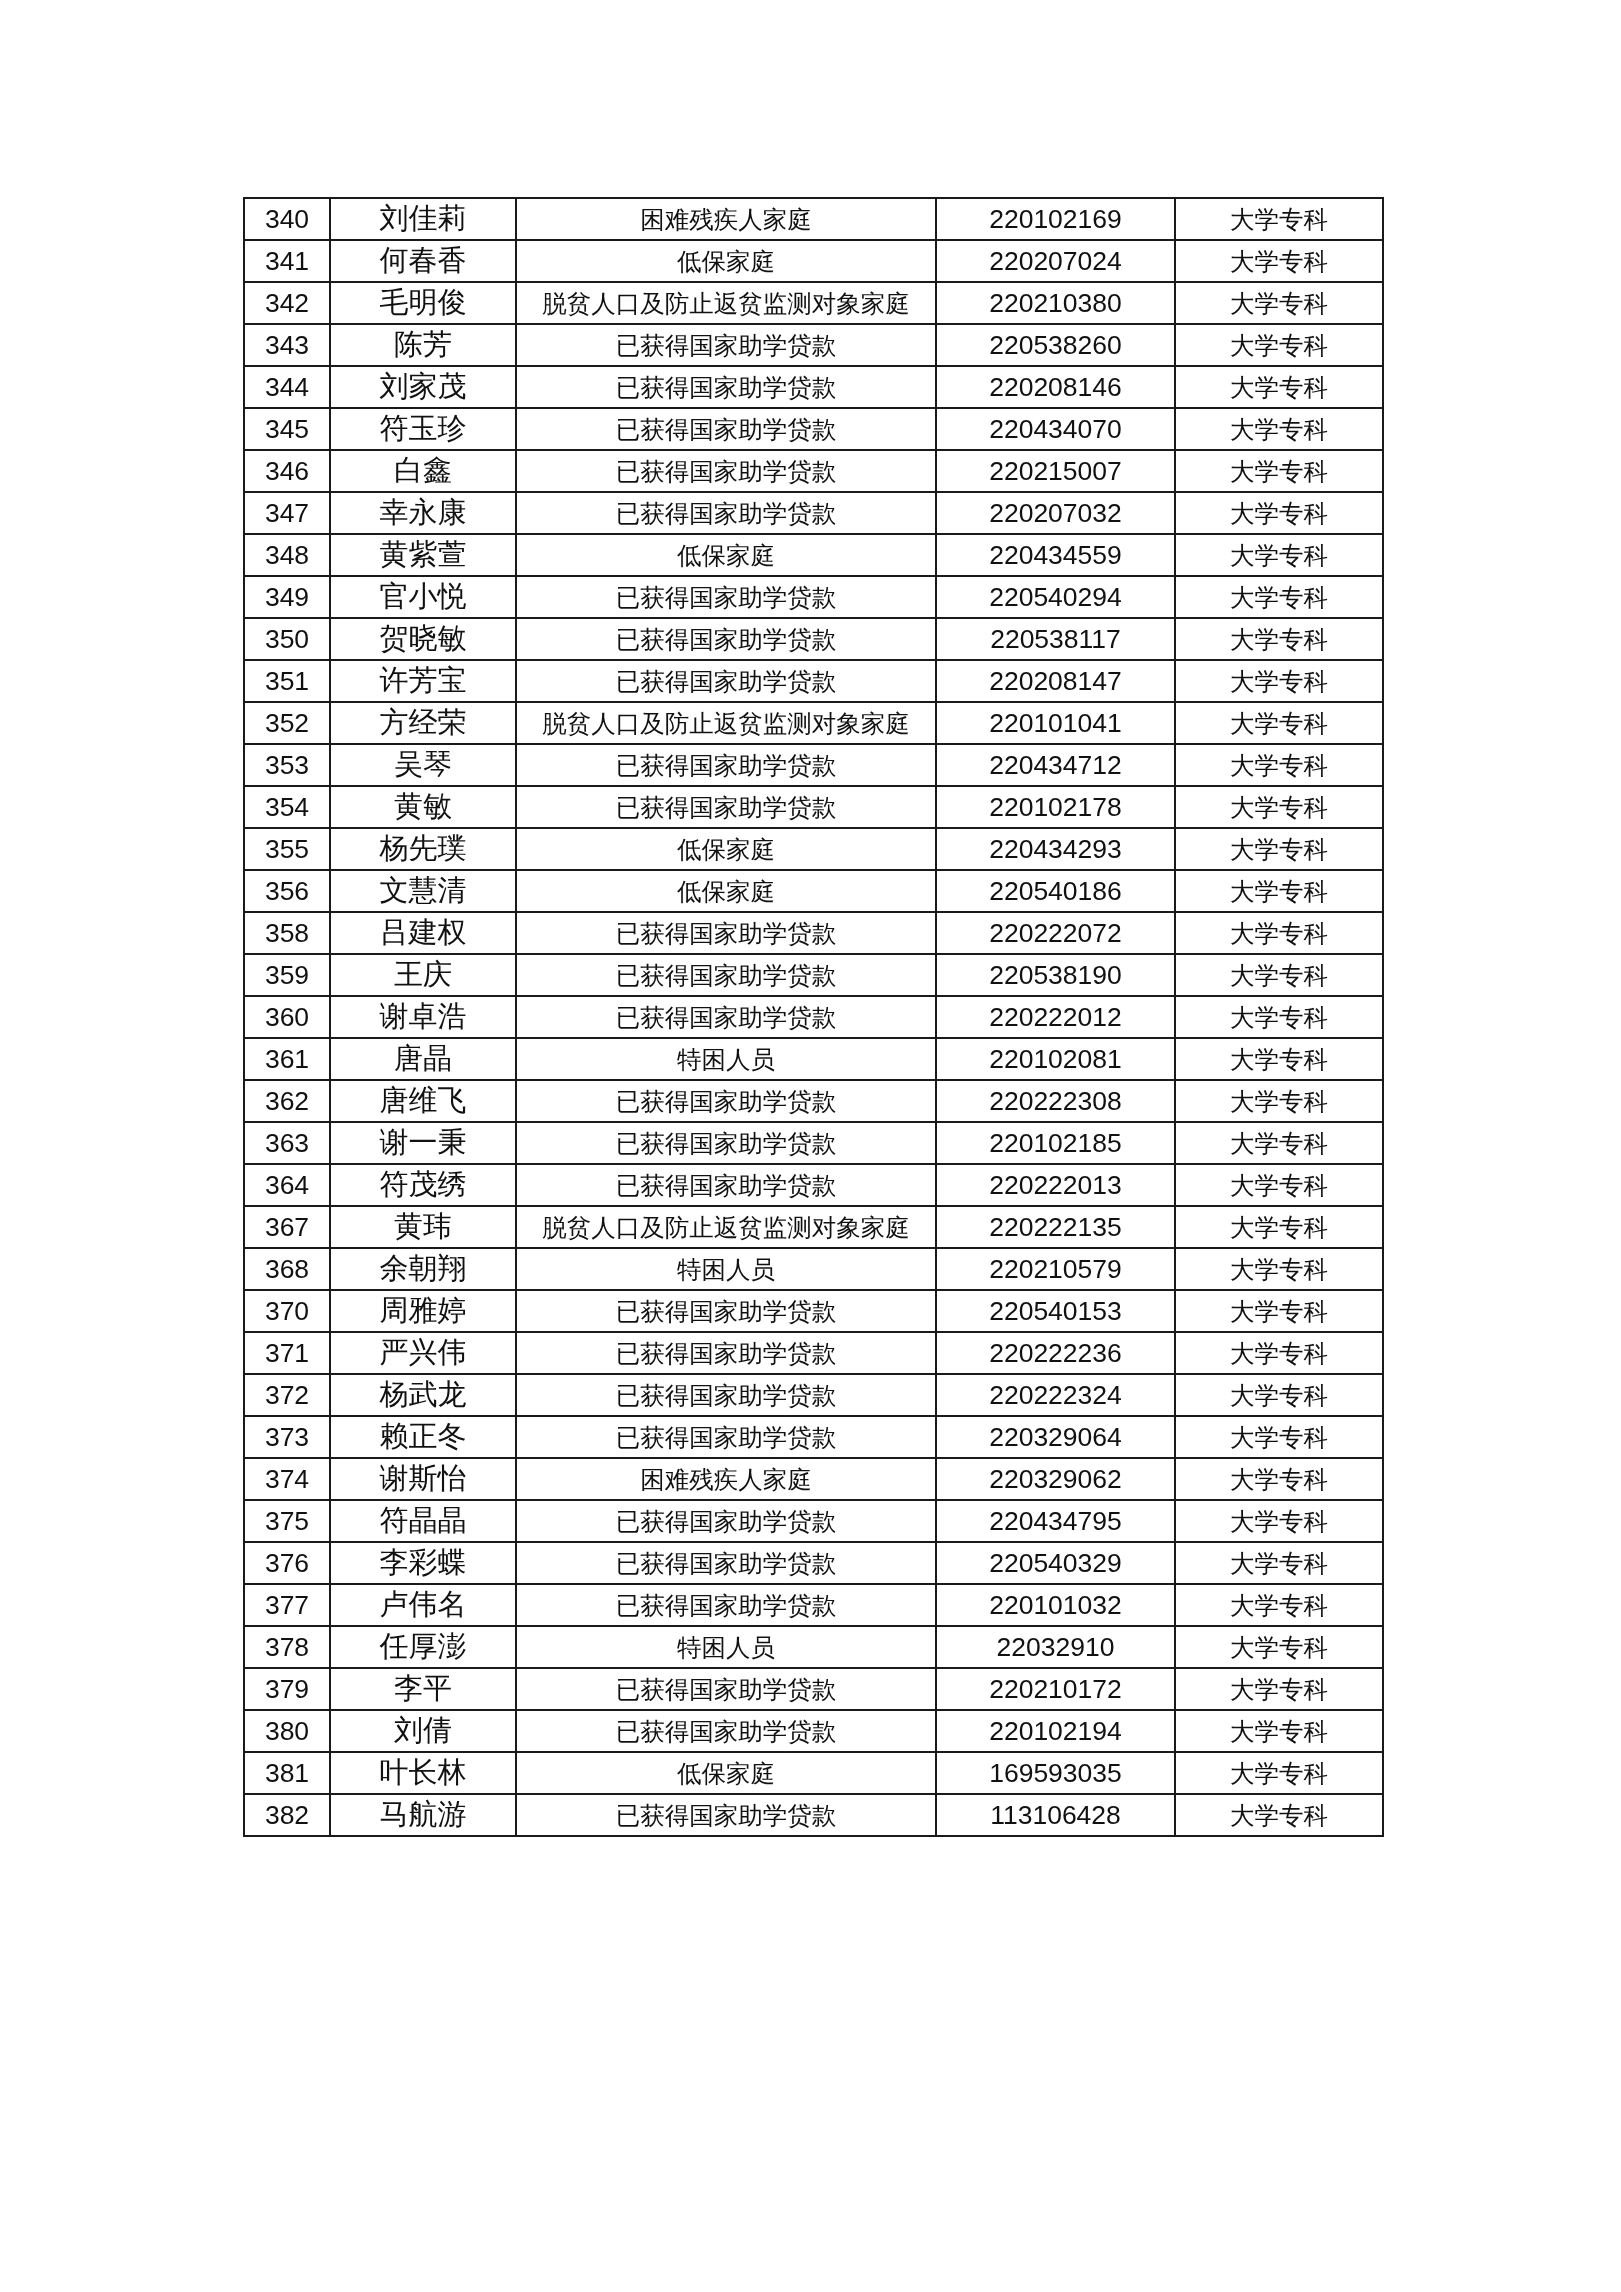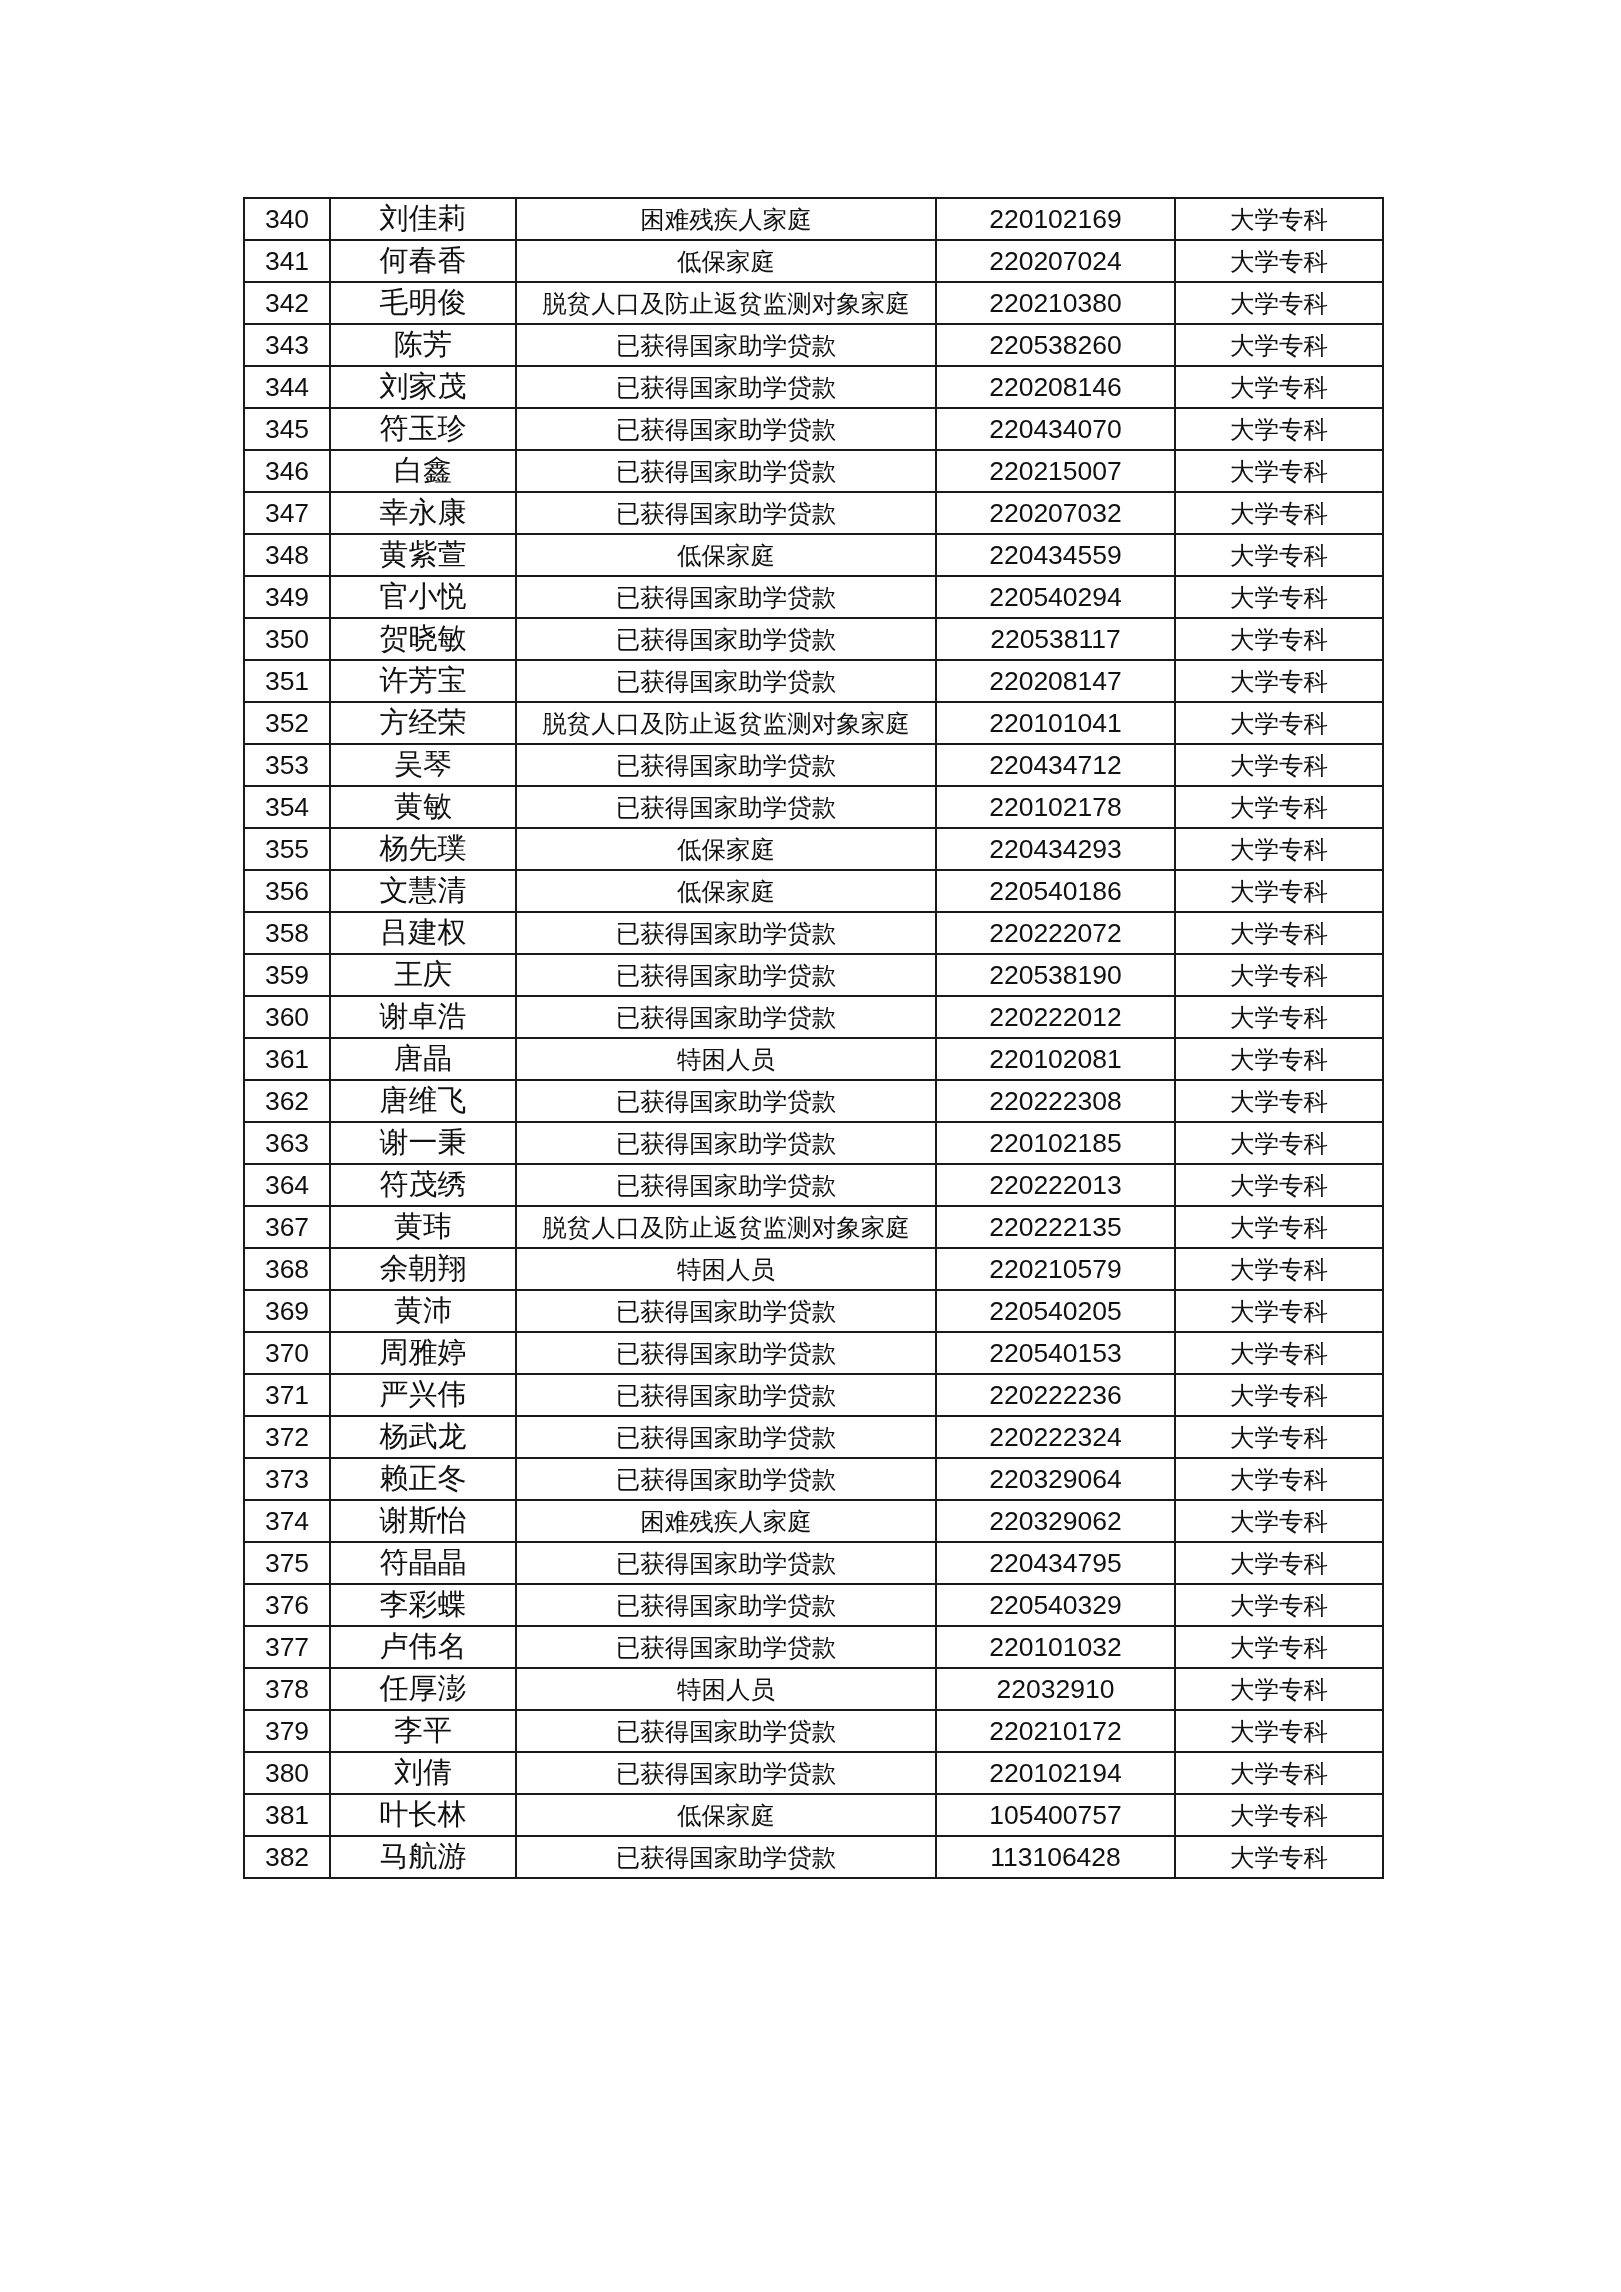--- a/index.html
+++ b/index.html
@@ -251,27 +251,20 @@
     <td class="c-level">大学专科</td>
   </tr>
         <tr>
     <td class="c-no">368</td>
     <td class="c-name">余朝翔</td>
     <td class="c-cat">特困人员</td>
     <td class="c-id">220210579</td>
     <td class="c-level">大学专科</td>
   </tr>
         <tr>
-    <td class="c-no">369</td>
-    <td class="c-name">黄沛</td>
-    <td class="c-cat">已获得国家助学贷款</td>
-    <td class="c-id">220540205</td>
-    <td class="c-level">大学专科</td>
-  </tr>
-        <tr>
     <td class="c-no">370</td>
     <td class="c-name">周雅婷</td>
     <td class="c-cat">已获得国家助学贷款</td>
     <td class="c-id">220540153</td>
     <td class="c-level">大学专科</td>
   </tr>
         <tr>
     <td class="c-no">371</td>
     <td class="c-name">严兴伟</td>
     <td class="c-cat">已获得国家助学贷款</td>
@@ -338,21 +331,21 @@
     <td class="c-no">380</td>
     <td class="c-name">刘倩</td>
     <td class="c-cat">已获得国家助学贷款</td>
     <td class="c-id">220102194</td>
     <td class="c-level">大学专科</td>
   </tr>
         <tr>
     <td class="c-no">381</td>
     <td class="c-name">叶长林</td>
     <td class="c-cat">低保家庭</td>
-    <td class="c-id">105400757</td>
+    <td class="c-id">169593035</td>
     <td class="c-level">大学专科</td>
   </tr>
         <tr>
     <td class="c-no">382</td>
     <td class="c-name">马航游</td>
     <td class="c-cat">已获得国家助学贷款</td>
     <td class="c-id">113106428</td>
     <td class="c-level">大学专科</td>
   </tr>
       </tbody>

